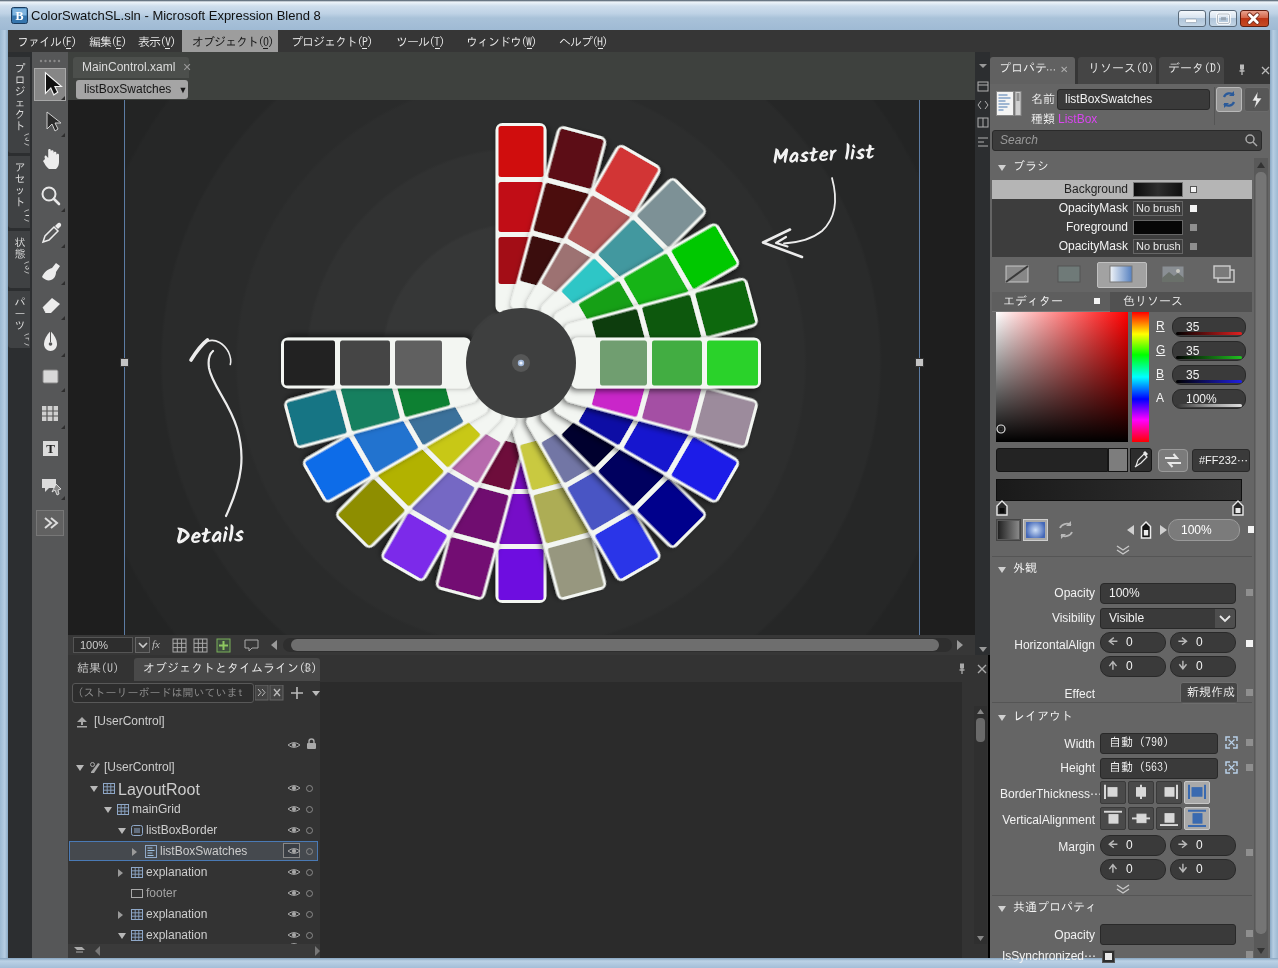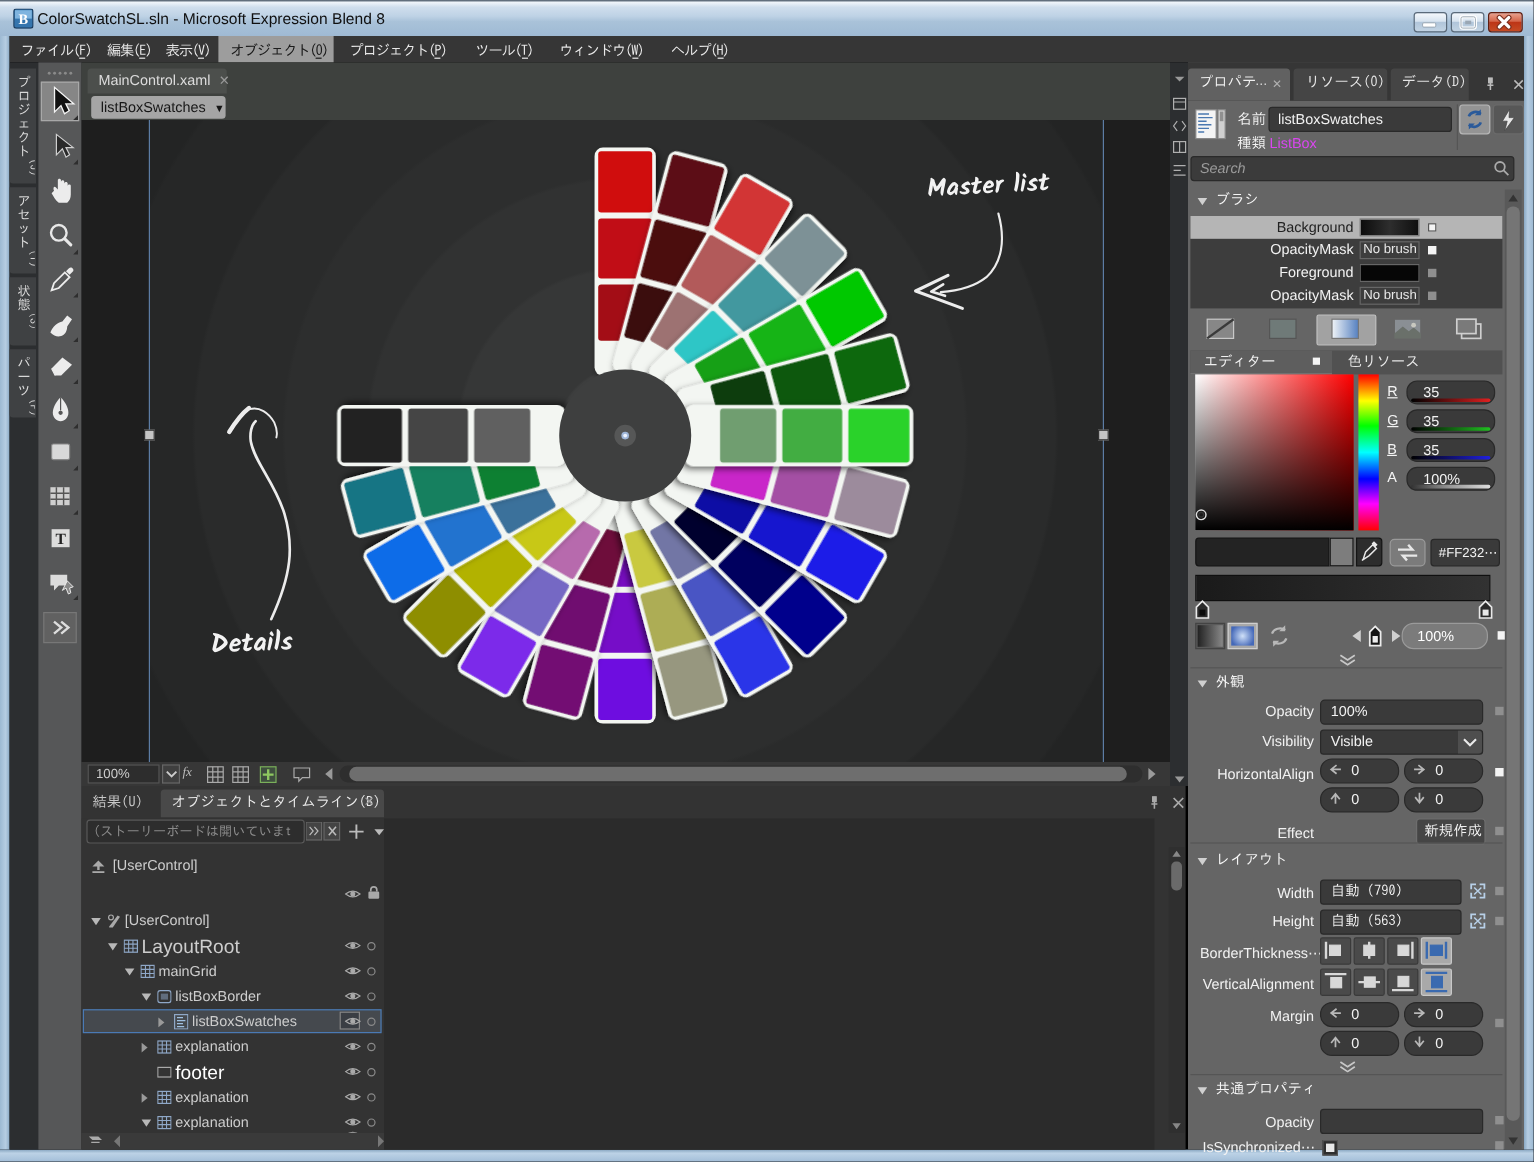--- a/index.html
+++ b/index.html
@@ -575,21 +575,21 @@
     <svg class="abs" style="left:287px;top:867px" width="14" height="10">
       <path d="M1 5Q7 0.2 13 5Q7 9.8 1 5Z" fill="none" stroke="#a9a9a9"></path>
       <circle cx="7" cy="5" r="2.1" fill="#a9a9a9"></circle>
     </svg>
     <svg class="abs" style="left:305px;top:868px" width="9" height="9">
       <circle cx="4.5" cy="4.5" r="3" fill="none" stroke="#8a8a8a"></circle>
     </svg>
     <svg class="abs" style="left:131px;top:887px" width="12" height="13">
       <rect x="0.5" y="2.5" width="11" height="8" fill="none" stroke="#a9a9a9"></rect>
     </svg>
-    <div class="abs" style="left:146px;top:886px;font-size:16px;color:#ffffff">footer</div>
+    <div class="abs" style="left:146px;top:886px;font-size:12px;color:#a3a3a3">footer</div>
     <svg class="abs" style="left:287px;top:888px" width="14" height="10">
       <path d="M1 5Q7 0.2 13 5Q7 9.8 1 5Z" fill="none" stroke="#a9a9a9"></path>
       <circle cx="7" cy="5" r="2.1" fill="#a9a9a9"></circle>
     </svg>
     <svg class="abs" style="left:305px;top:889px" width="9" height="9">
       <circle cx="4.5" cy="4.5" r="3" fill="none" stroke="#8a8a8a"></circle>
     </svg>
     <svg class="abs" style="left:117px;top:910px" width="10" height="10">
       <g fill="#9a9a9a">
         <path d="M1 1l5 4-5 4z"></path>

